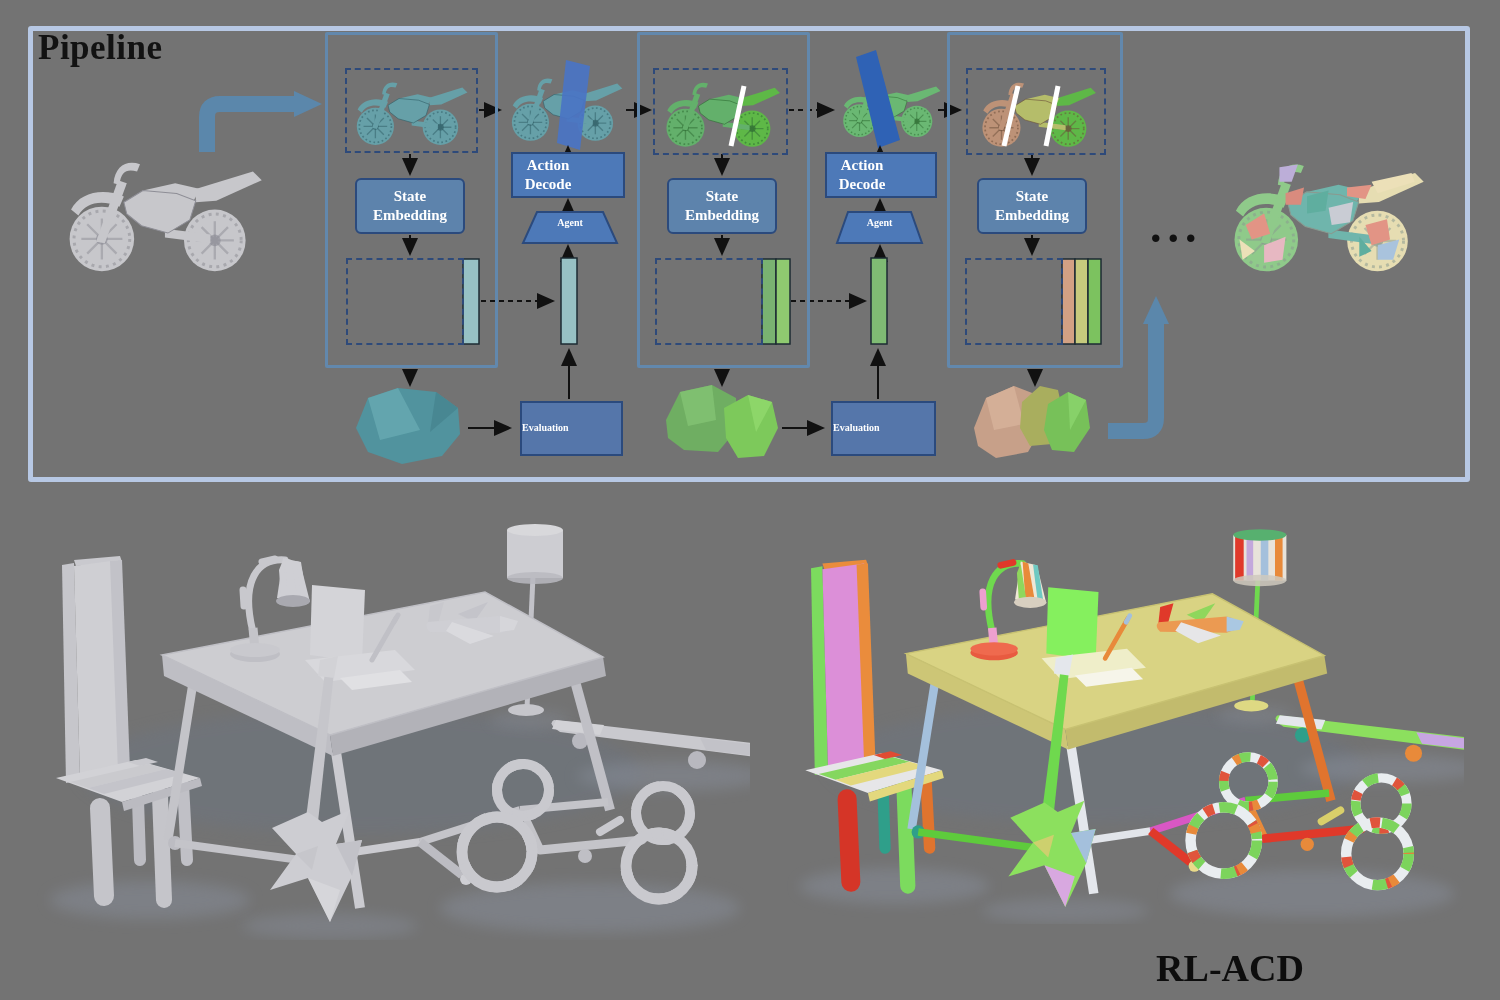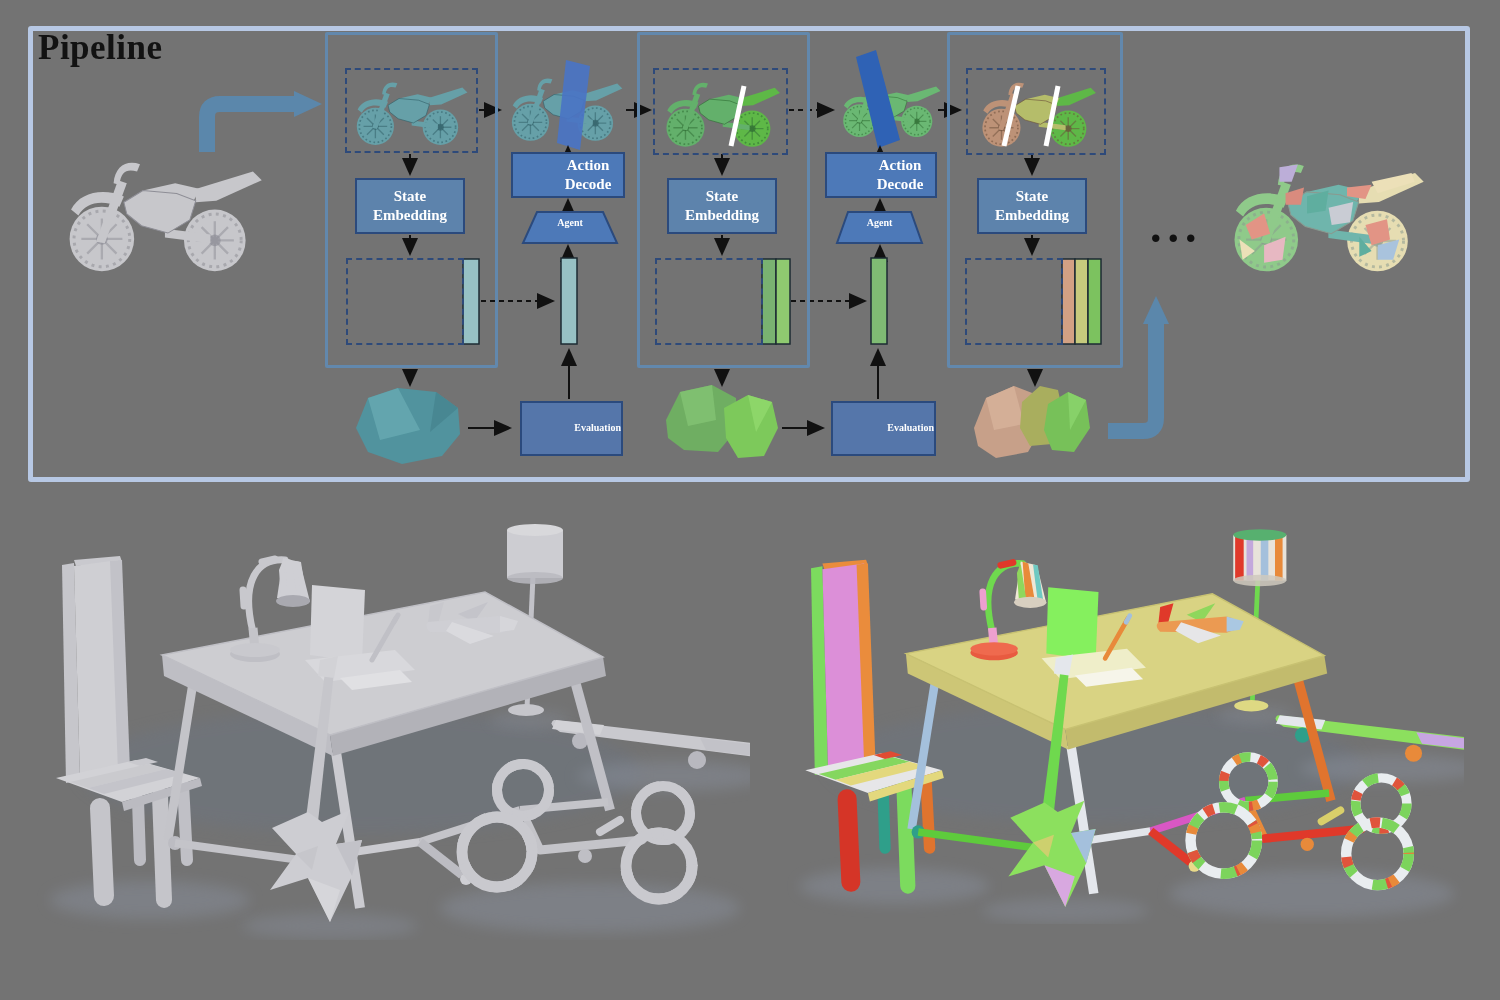--- a/index.html
+++ b/index.html
@@ -6,23 +6,23 @@
   #canvas{position:relative;width:1500px;height:1000px;background:#737373;overflow:hidden;
           font-family:"Liberation Serif", serif;padding-left:47px;}
   #gfx{position:absolute;left:0;top:0;z-index:1;}
   .abs{position:absolute;box-sizing:border-box;}
   
   .panel{left:28px;top:26px;width:1442px;height:456px;border:5px solid #b7c8e4;border-radius:3px;z-index:2;}
   .title{left:38px;top:28px;font-size:35px;font-weight:bold;color:#121212;z-index:3;letter-spacing:.5px;}
   .stage{border:3px solid #6288ad;border-radius:2px;z-index:2;background:transparent;}
   .dashedbox{border:2px dashed #2e4a7a;z-index:2;background:transparent;}
   .bluebox{z-index:3;color:#ffffff;font-weight:bold;font-size:15px;text-align:center;
-           display:flex;align-items:center;justify-content:flex-end;line-height:1.25;
+           display:flex;align-items:center;justify-content:flex-start;line-height:1.25;
            border:2px solid #2b4a7d;}
-  .se{background:#5d83ac;}
+  .se{background:#5d83ac;border-radius:6px;}
   .ad{background:#4d79b8;}
   .ev{background:#5576aa;font-size:10px;}
   .agent-label{z-index:3;color:#fff;font-weight:bold;font-size:10px;text-align:center;}
   .ellipsis{z-index:3;font-size:46px;font-weight:bold;letter-spacing:6px;color:#111;}
   .caption{z-index:3;font-size:38px;font-weight:bold;color:#0d0d0d;text-align:center;}
 
   
   .scene-gray{
     --tTop:#cdcdd1;--tSide:#b2b2b8;--tSideL:#bebec4;--tTopEdge:#bfbfc5;
     --dLeg1:#c4c4c9;--dLeg2:#cbcbd0;--dLeg3:#c0c0c6;
@@ -390,13 +390,14 @@
 
   <div class="abs bluebox ev" style="left:520px;top:401px;width:103px;height:55px;">
       <span>Evaluation</span>
     </div>
   <div class="abs bluebox ev" style="left:831px;top:401px;width:105px;height:55px;">
       <span>Evaluation</span>
     </div>
 
   <div class="abs ellipsis" style="left:1150px;top:200px;">...</div>
 
+  <div class="abs caption" style="left:1080px;top:946px;width:300px;">RL-ACD</div>
 </div>
 
 </body></html>

